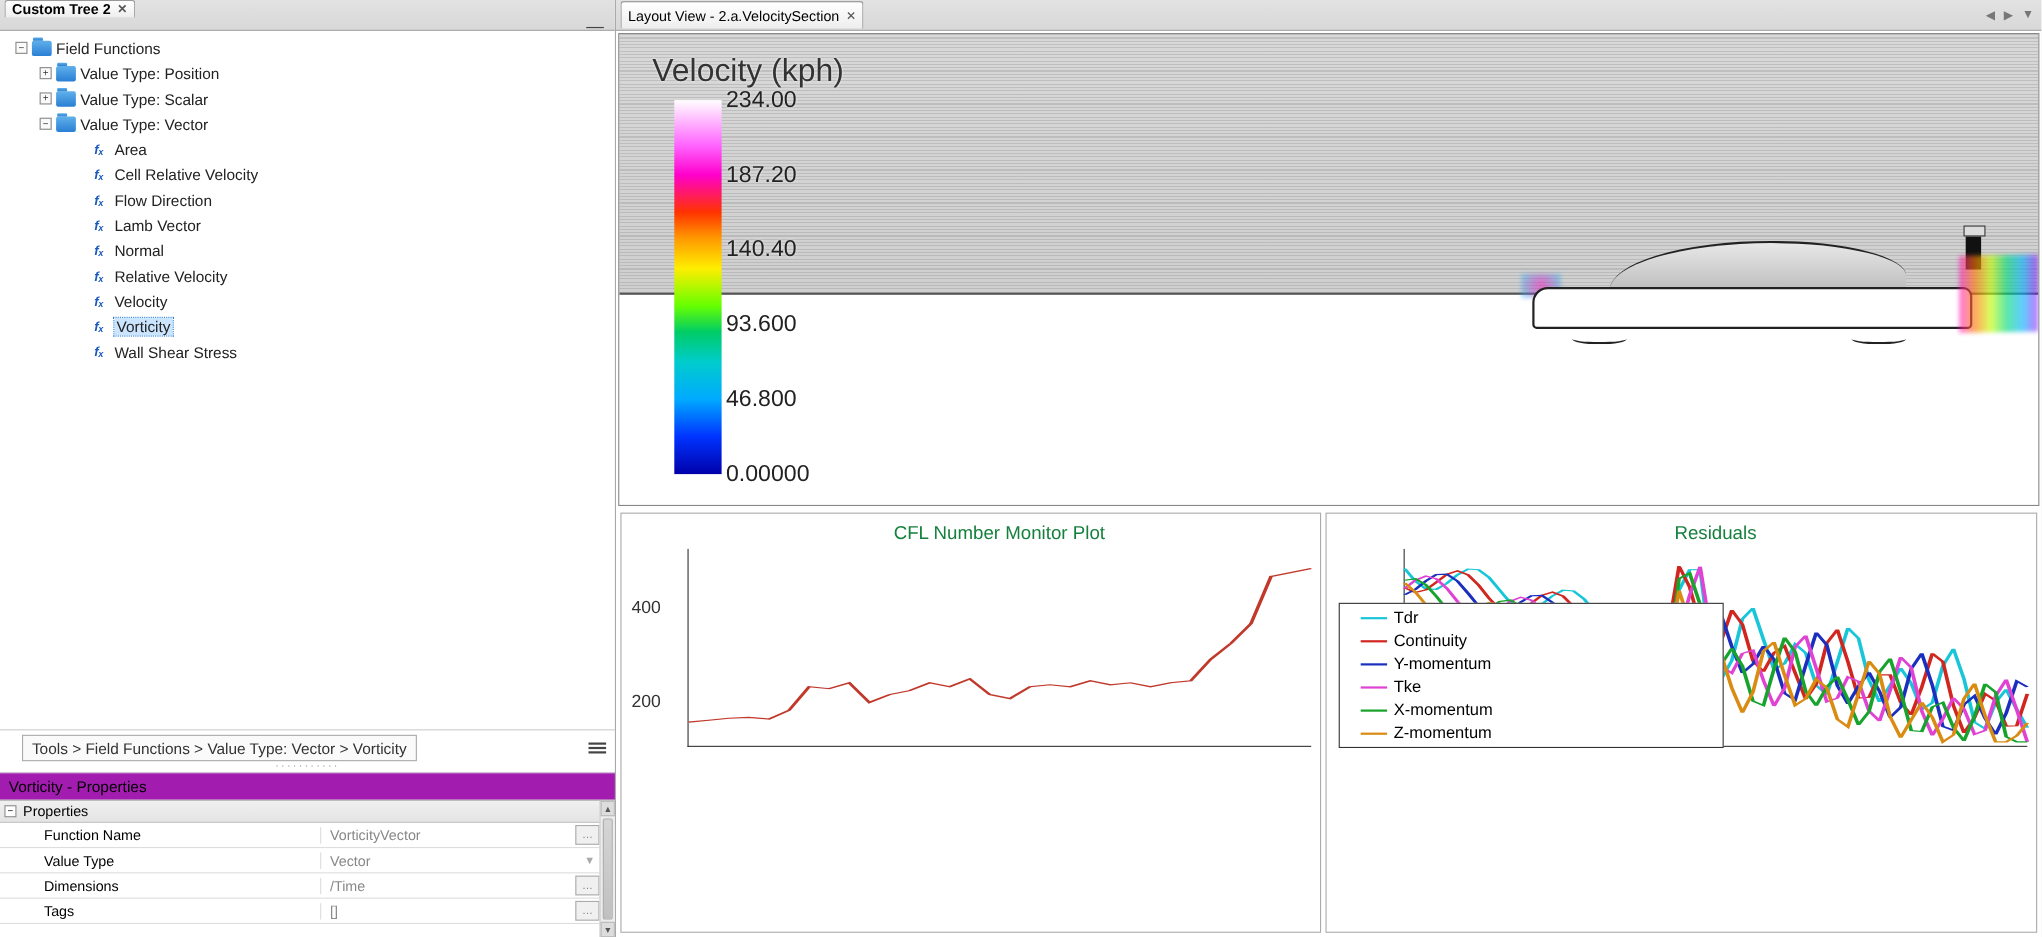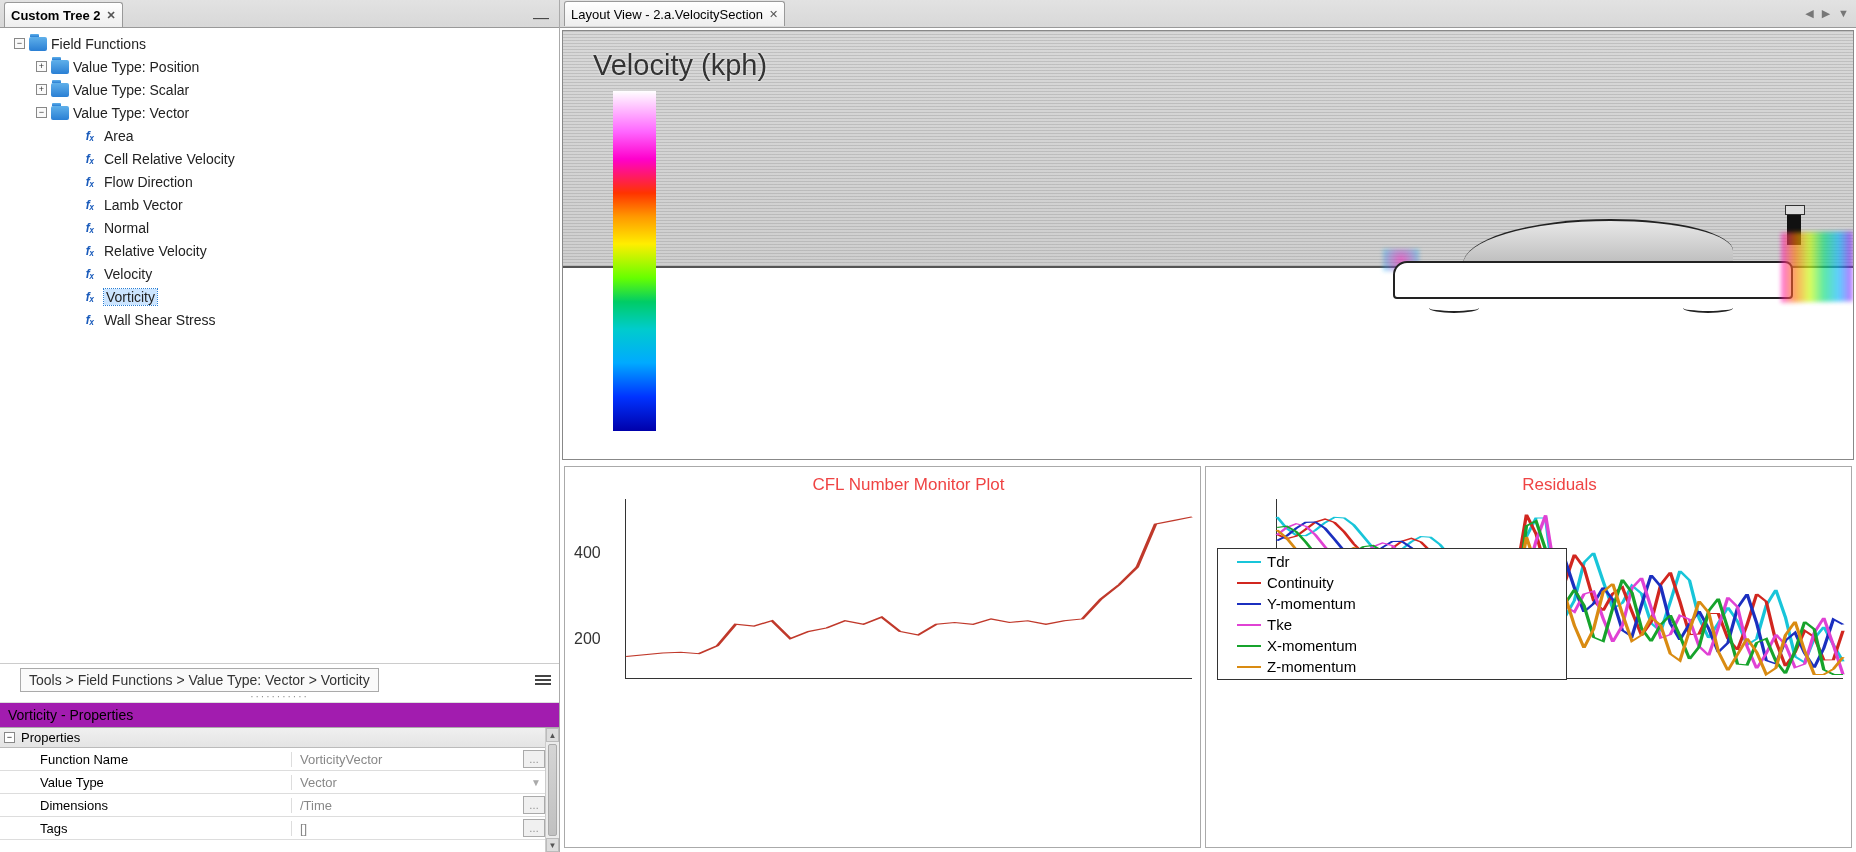--- a/index.html
+++ b/index.html
@@ -19,24 +19,25 @@
     height: 100%;
     display: flex;
     flex-direction: column;
     background: #fff;
     border-right: 1px solid #aaa;
   }
   .tab-bar {
     height: 28px;
     background: linear-gradient(#e2e2e2,#d8d8d8);
     display: flex;
-    align-items: flex-end;
+    align-items: flex-start;
     padding: 0 4px;
     border-bottom: 1px solid #999;
     position: relative;
+    flex-direction: column;
   }
   .tab {
     display: flex;
     align-items: center;
     height: 25px;
     padding: 0 6px;
     background: linear-gradient(#fff,#eee);
     border: 1px solid #999;
     border-bottom: none;
     border-radius: 3px 3px 0 0;
@@ -392,21 +393,21 @@
   .plot {
     flex:1;
     border:1px solid #aaa;
     background:#fff;
     position:relative;
     padding: 8px 8px 8px 60px;
   }
   .plot-title {
     text-align:center;
     font-size:17px;
-    color:#ef4444;
+    color:#15803d;
     margin-bottom:4px;
   }
   .plot-area {
     position:relative;
     height: 180px;
     border-left: 1.5px solid #333;
     border-bottom: 1.5px solid #333;
   }
   .ylab { position:absolute; left:-52px; font-size:16px; color:#333; transform:translateY(-50%); }
   .legend {
@@ -560,20 +561,28 @@
     </div>
   </div>
 
   <div class="viz-wrap">
     <div class="viz-main">
       <div class="streaks"></div>
       <div class="ground-line"></div>
       <div class="viz-title">Velocity (kph)</div>
       <div class="colorbar">
         <div class="colorbar-bar"></div>
+        <div class="colorbar-ticks">
+          <div class="cbt" style="top:0%">234.00</div>
+          <div class="cbt" style="top:20%">187.20</div>
+          <div class="cbt" style="top:40%">140.40</div>
+          <div class="cbt" style="top:60%">93.600</div>
+          <div class="cbt" style="top:80%">46.800</div>
+          <div class="cbt" style="top:100%">0.00000</div>
+        </div>
       </div>
       <div class="front-spill"></div>
       <div class="car">
         <div class="car-body-upper"></div>
         <div class="car-body-lower"></div>
         <div class="car-wing"></div>
         <div class="car-wing-tip"></div>
         <div class="wheel front"></div>
         <div class="wheel rear"></div>
       </div>

